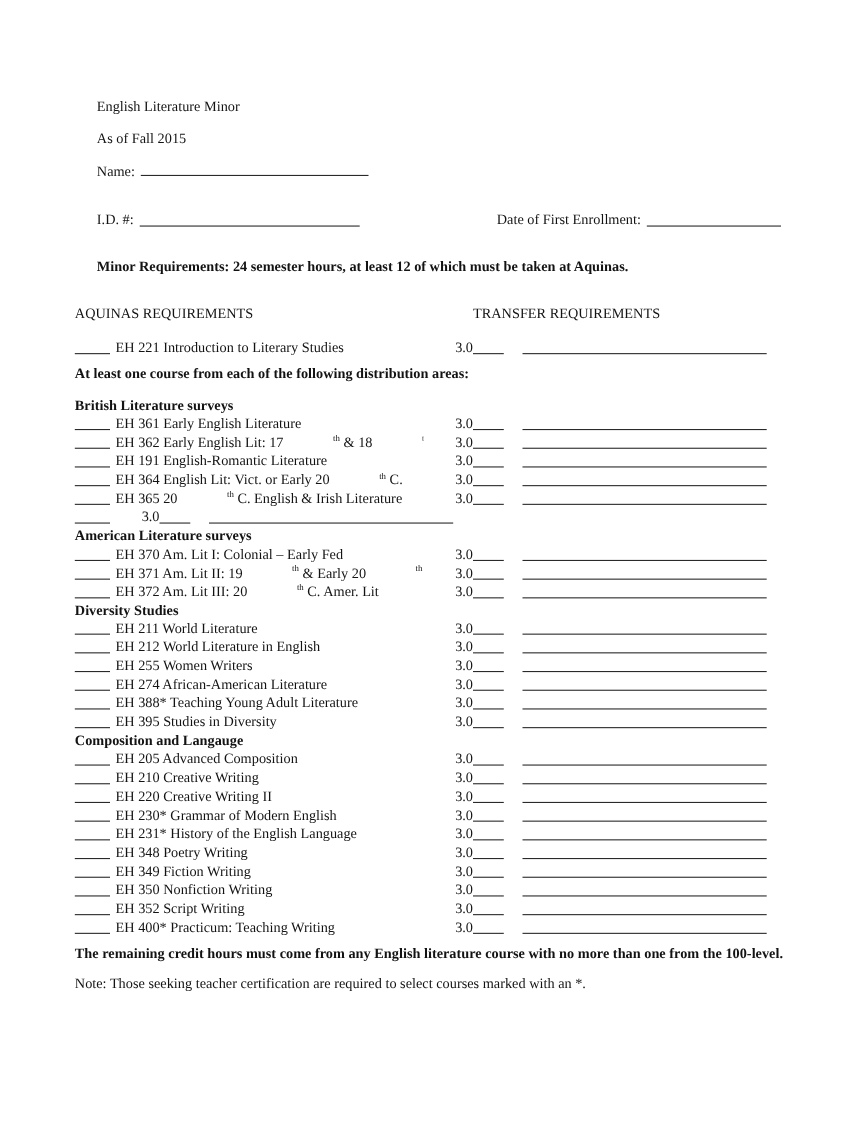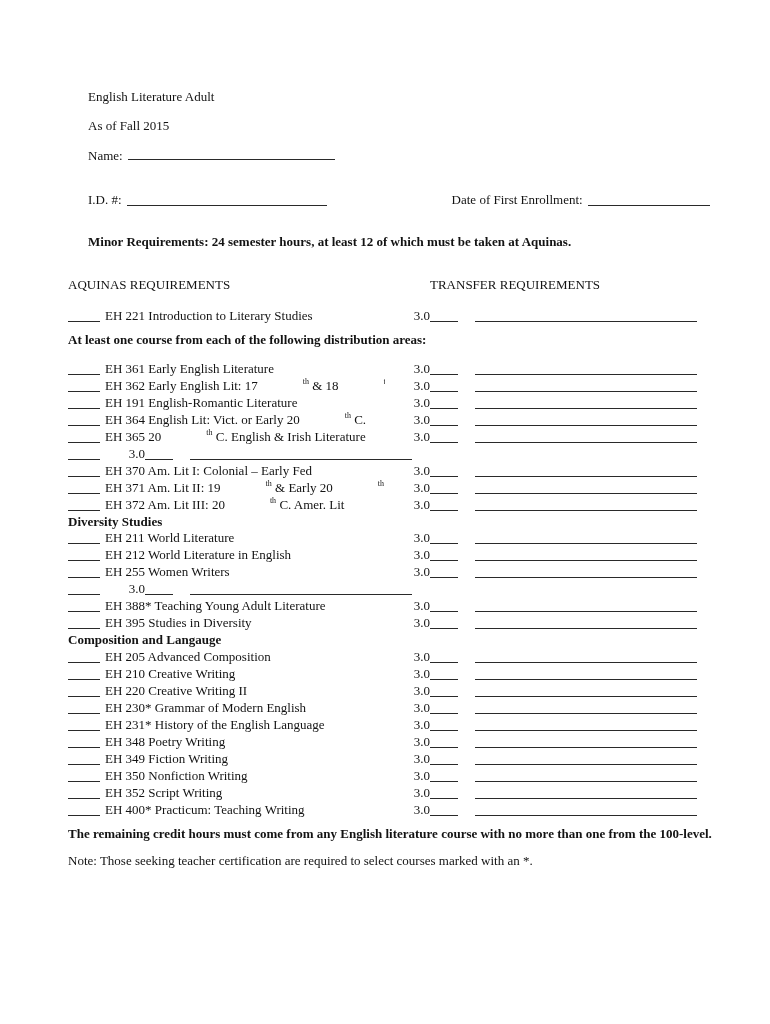--- a/index.html
+++ b/index.html
@@ -37,21 +37,21 @@
   .remaining-note{margin:4px 0 0 68px;width:690px;font-weight:bold;line-height:21px;}
   .cert-note{margin:9px 0 0 68px;}
   sup{font-size:8px;line-height:0;vertical-align:super;letter-spacing:0;padding-left:45px;}
 </style>
 </head>
 <body>
 
 <div class="page">
 
   <div class="head">
-    <div class="head-line">English Literature Adult</div>
+    <div class="head-line">English Literature Minor</div>
     <div class="head-line">As of Fall 2015</div>
     <div class="head-line">
       <span>Name:</span><span class="u-line name-line"></span>
     </div>
     <div class="id-row">
       <span>I.D. #:</span>
         <span class="u-line idnum-line"></span>
         <span class="date-label">Date of First Enrollment:</span>
         <span class="u-line date-line"></span>
     </div>
@@ -69,20 +69,21 @@
     <span class="course-label">EH 221 Introduction to Literary Studies</span>
     <span class="credit">3.0</span>
     <span class="t-check"></span>
     <span class="t-line"></span>
   </div>
 
   <div class="dist-note bold">At least one course from each of the following distribution areas:</div>
 
   <div class="sections">
   <div>
+    <div class="section-heading">British Literature surveys</div>
     <div>
   <div class="row">
     <span class="check-line"></span>
     <span class="course-label">EH 361 Early English Literature</span>
     <span class="credit">3.0</span>
     <span class="t-check"></span>
     <span class="t-line"></span>
   </div>
 
   <div class="row">
@@ -120,20 +121,21 @@
   <div class="row">
     <span class="check-line"></span>
     <span class="credit">3.0</span>
     <span class="t-check"></span>
     <span class="t-line"></span>
   </div>
 </div>
   </div>
 
   <div>
+    <div class="section-heading">American Literature surveys</div>
     <div>
   <div class="row">
     <span class="check-line"></span>
     <span class="course-label">EH 370 Am. Lit I: Colonial – Early Fed</span>
     <span class="credit">3.0</span>
     <span class="t-check"></span>
     <span class="t-line"></span>
   </div>
 
   <div class="row">
@@ -176,20 +178,21 @@
   <div class="row">
     <span class="check-line"></span>
     <span class="course-label">EH 255 Women Writers</span>
     <span class="credit">3.0</span>
     <span class="t-check"></span>
     <span class="t-line"></span>
   </div>
 
   <div class="row">
     <span class="check-line"></span>
+    <span class="course-label">EH 274 African-American Literature</span>
     <span class="credit">3.0</span>
     <span class="t-check"></span>
     <span class="t-line"></span>
   </div>
 
   <div class="row">
     <span class="check-line"></span>
     <span class="course-label">EH 388* Teaching Young Adult Literature</span>
     <span class="credit">3.0</span>
     <span class="t-check"></span>

